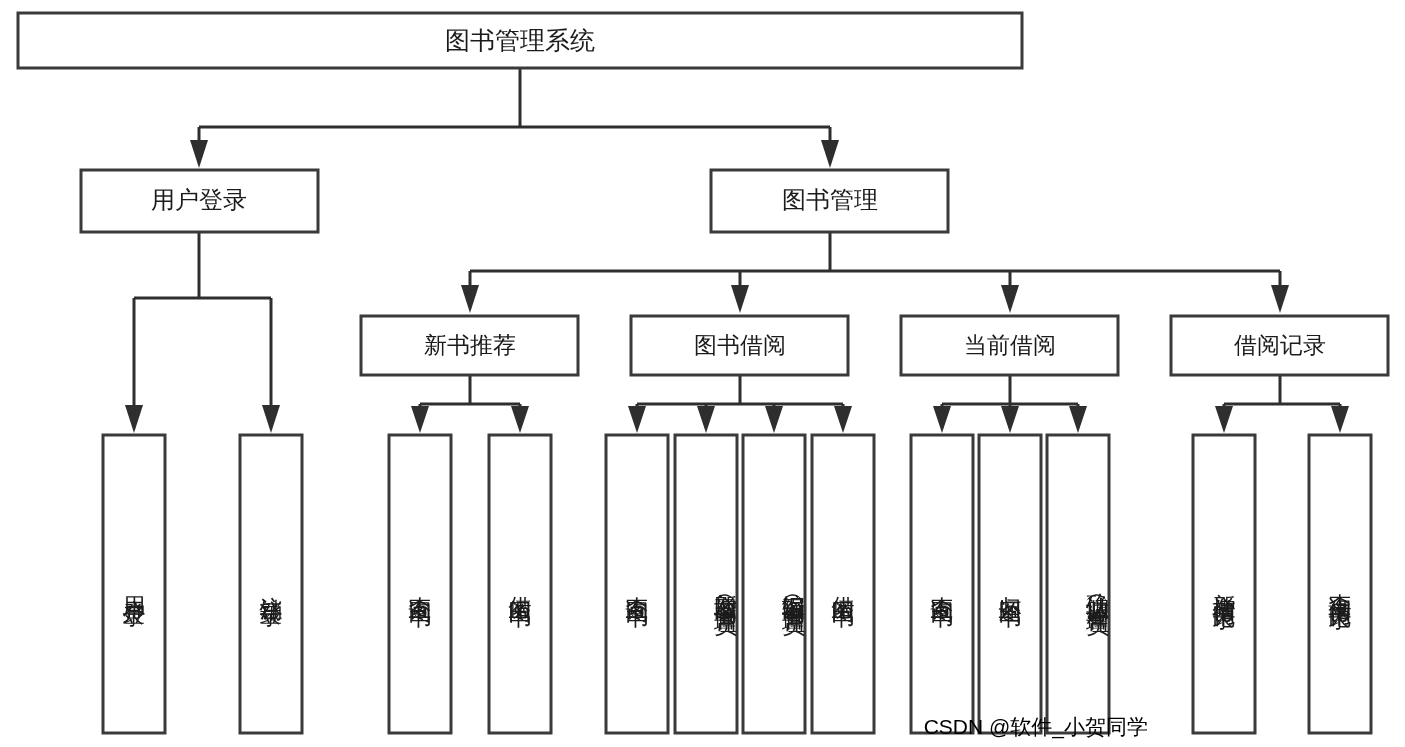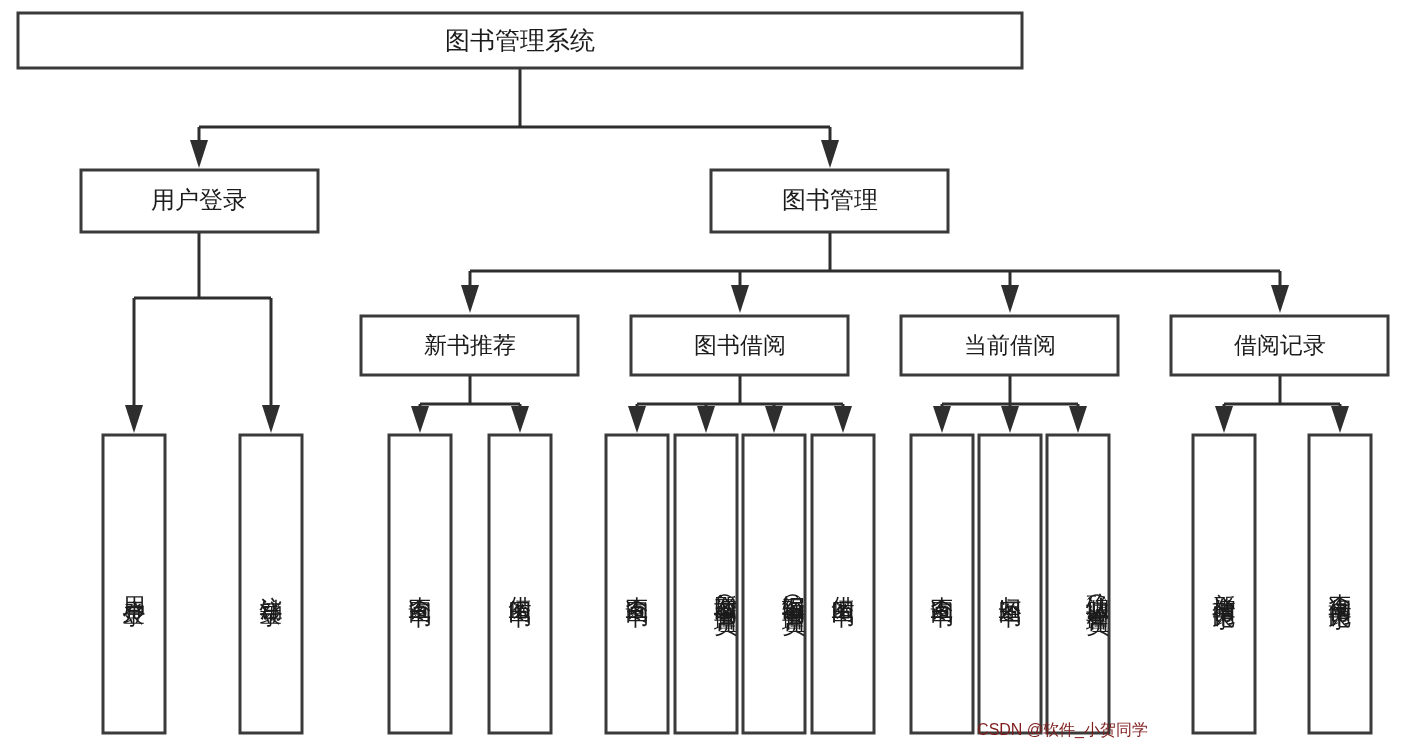--- a/index.html
+++ b/index.html
@@ -50,22 +50,22 @@
     white-space:nowrap;
     pointer-events:none;
   }
   .leaf-text.center-start{align-items:center;}
 
   .watermark{
     position:absolute;
     right:12px;
     bottom:6px;
     font-family:"Liberation Sans","DejaVu Sans",sans-serif;
-    font-size:16px;
-    color:#7f1d1d;
+    font-size:21px;
+    color:#000000;
     white-space:nowrap;
     user-select:none;
   }
 </style>
 </head>
 <body>
 
 <div id="stage">
 
   <svg id="diagram" viewBox="0 0 1405 747">

